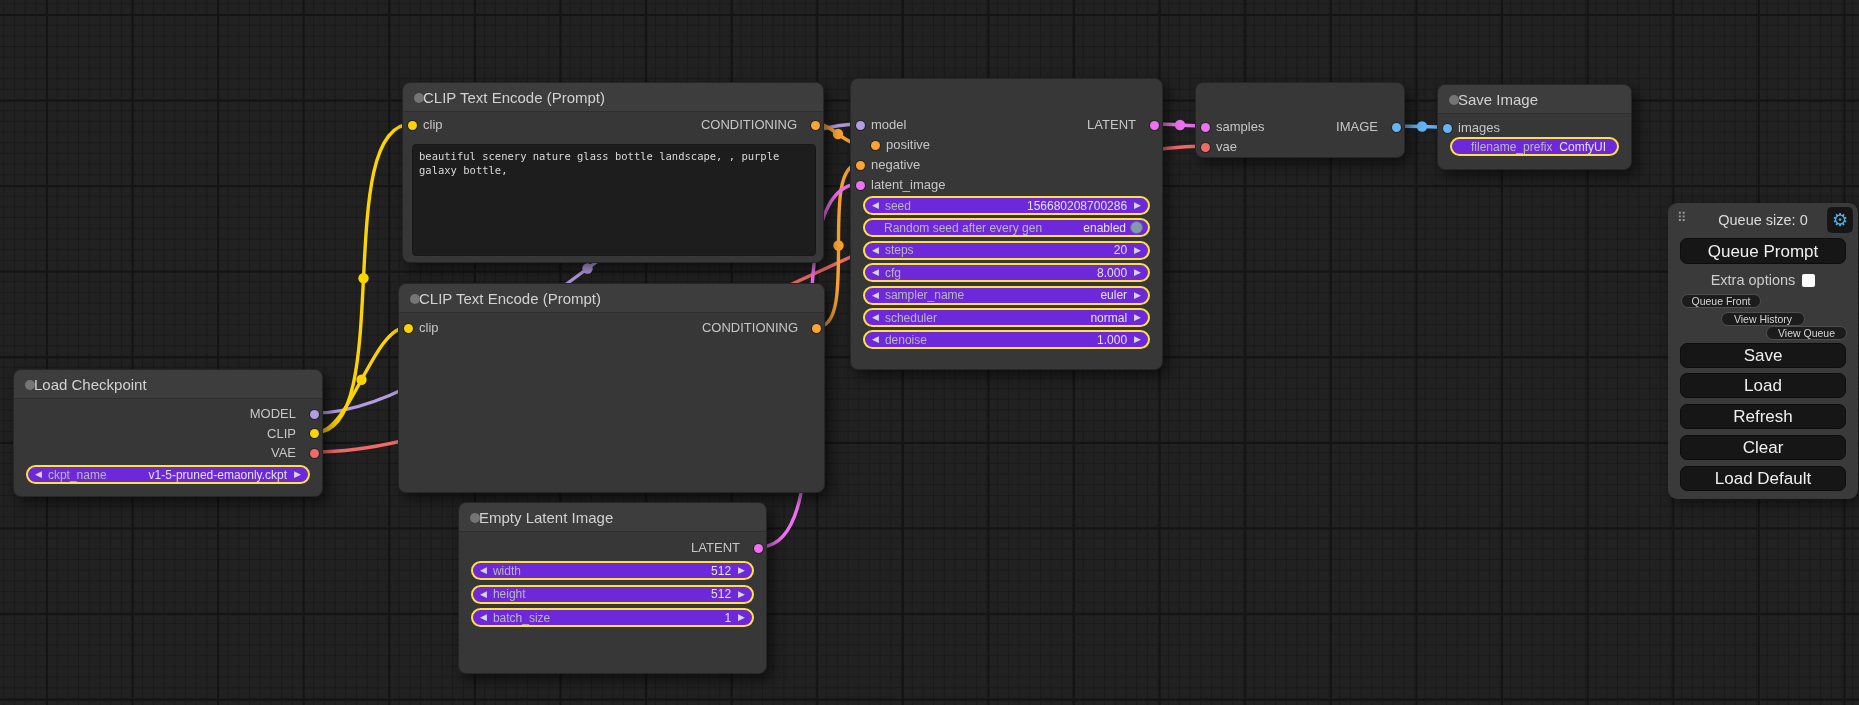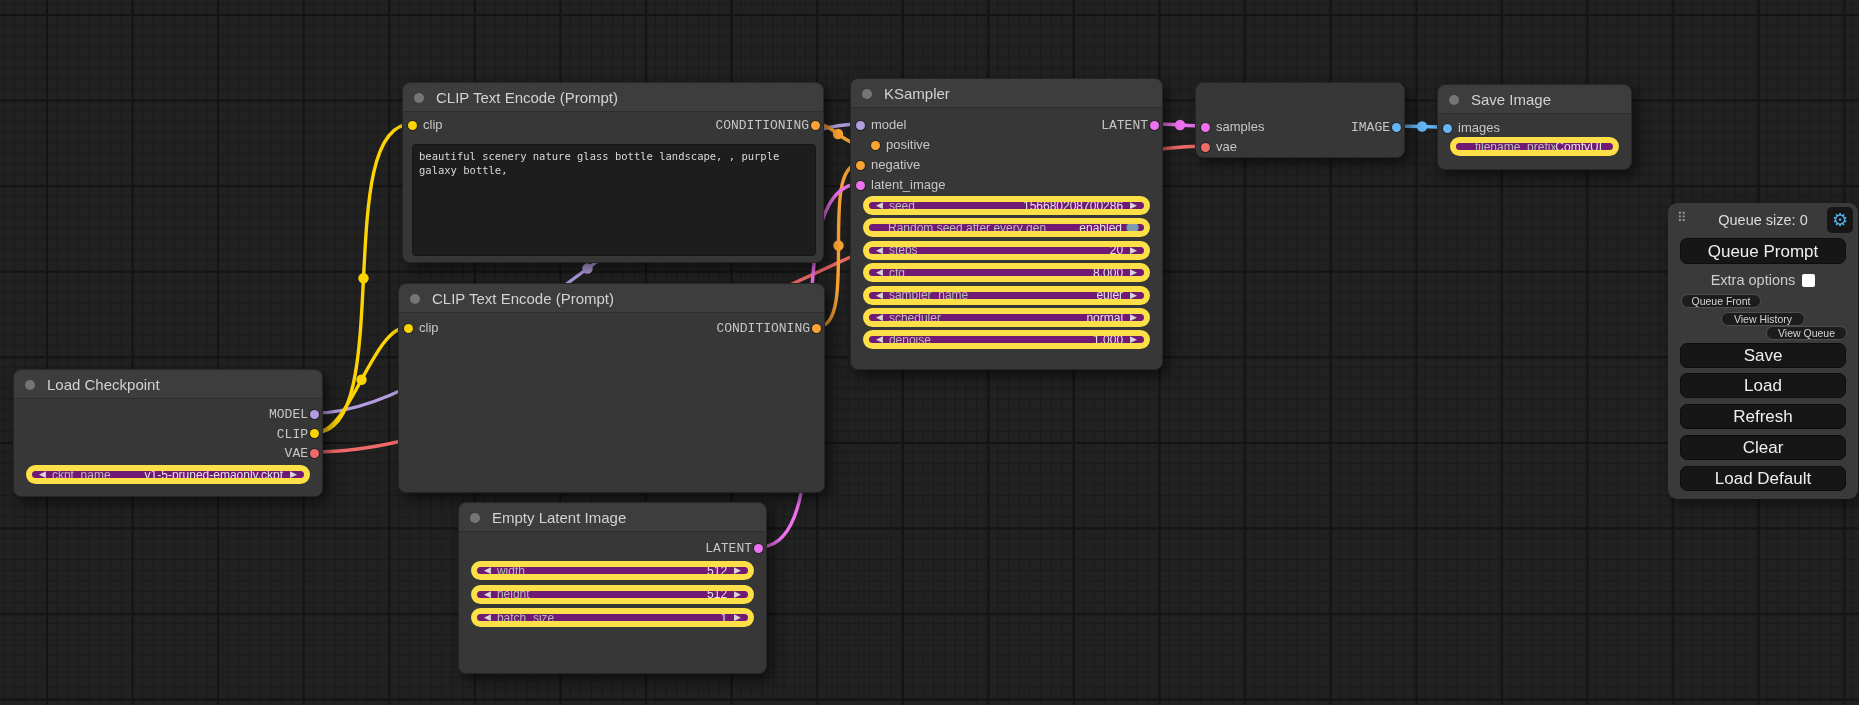--- a/index.html
+++ b/index.html
@@ -14,36 +14,36 @@
       linear-gradient(90deg,#1a1a1a 1px, transparent 1px);
     background-size:85.6px 85.6px,85.6px 85.6px,10.7px 10.7px,10.7px 10.7px;
     background-position:46px 14px;
   }
   #links { position:absolute; left:0; top:0; z-index:1; }
 
   .node { position:absolute; z-index:2; background:#373737; border:1px solid #262626;
     border-radius:8px; box-shadow:5px 6px 14px rgba(0,0,0,.55); }
   .node-title { position:absolute; left:0; top:0; right:0; height:29px; background:#3d3d3d;
     border-radius:8px 8px 0 0; border-bottom:1px solid #2e2e2e; color:#d2d2d2;
-    font-size:15px; line-height:29px; padding-left:33px; white-space:nowrap; overflow:hidden; }
+    font-size:15px; line-height:29px; padding-left:20px; white-space:nowrap; overflow:hidden; }
   .tdot { position:absolute; left:11px; top:10px; width:10px; height:10px; border-radius:50%;
     background:#757575; }
   .slot { position:absolute; height:16px; line-height:16px; font-size:13px; color:#c6c6c6;
     white-space:nowrap; }
   .slot.in  { left:0; }
   .slot.out { right:0; text-align:right; }
   .port { position:absolute; top:3.5px; width:9px; height:9px; border-radius:50%;
     box-shadow:0 0 0 1px rgba(0,0,0,.35); }
   .slot.in  .port { left:5px; }
   .slot.in  .slabel { padding-left:20px; }
   .slot.out .port { right:3px; }
-  .slot.out .slabel { padding-right:14px;font-family:Liberation Mono, monospace; }
-
-  .widget { position:absolute; left:12px; right:12px; height:19px; background:#701a75;
-    border:6px solid #fde047; border-radius:10px; display:flex; align-items:center;
+  .slot.out .slabel { padding-right:26px; }
+
+  .widget { position:absolute; left:12px; right:12px; height:19px; background:#6d28d9;
+    border:2px solid #fde047; border-radius:10px; display:flex; align-items:center;
     font-size:12px; color:#b9b9b9; padding:0 7px; overflow:hidden; white-space:nowrap; }
   .warr { color:#d6d6d6; font-size:9px; line-height:19px; flex:0 0 auto; }
   .wlabel { margin-left:6px; flex:0 1 auto; overflow:hidden; }
   .widget.noarr .wlabel { margin-left:12px; }
   .wvalue { margin-left:auto; margin-right:7px; color:#e2e2e2; flex:0 0 auto; }
   .widget .wvalue.last { margin-right:4px; }
   .wcircle { flex:0 0 auto; width:13px; height:13px; border-radius:50%;
     background:#8399ae; border:1px solid #5c6f85; margin-right:-2px; }
   .ntext { position:absolute; background:#1d1d1d; border:1px solid #171717; border-radius:4px;
     color:#d9d9d9; font-family:"DejaVu Sans Mono", monospace; font-size:10.5px;
@@ -134,21 +134,20 @@
           <span class="warr">▶</span>
         </div>
         <div class="widget" style="top: 105px;">
           <span class="warr">◀</span>
           <span class="wlabel">batch_size</span>
           <span class="wvalue">1</span>
           <span class="warr">▶</span>
         </div>
       </div>
       <div class="node" style="left: 850px; top: 78px; width: 313px; height: 292px;">
-        <div class="node-title"><span class="tdot"></span><span>KSampler</span></div>
         <div class="slot in" style="top: 38px;"><span class="port" style="background: rgb(180, 156, 224);"></span><span class="slabel">model</span></div>
         <div class="slot in" style="top: 58px; margin-left: 15px;"><span class="port" style="background: rgb(251, 164, 51);"></span><span class="slabel">positive</span></div>
         <div class="slot in" style="top: 78px;"><span class="port" style="background: rgb(251, 164, 51);"></span><span class="slabel">negative</span></div>
         <div class="slot in" style="top: 98px;"><span class="port" style="background: rgb(238, 114, 240);"></span><span class="slabel">latent_image</span></div>
         <div class="slot out" style="top: 38px;"><span class="slabel">LATENT</span><span class="port" style="background: rgb(238, 114, 240);"></span></div>
         <div class="widget" style="top: 117px;">
           <span class="warr">◀</span>
           <span class="wlabel">seed</span>
           <span class="wvalue">156680208700286</span>
           <span class="warr">▶</span>

